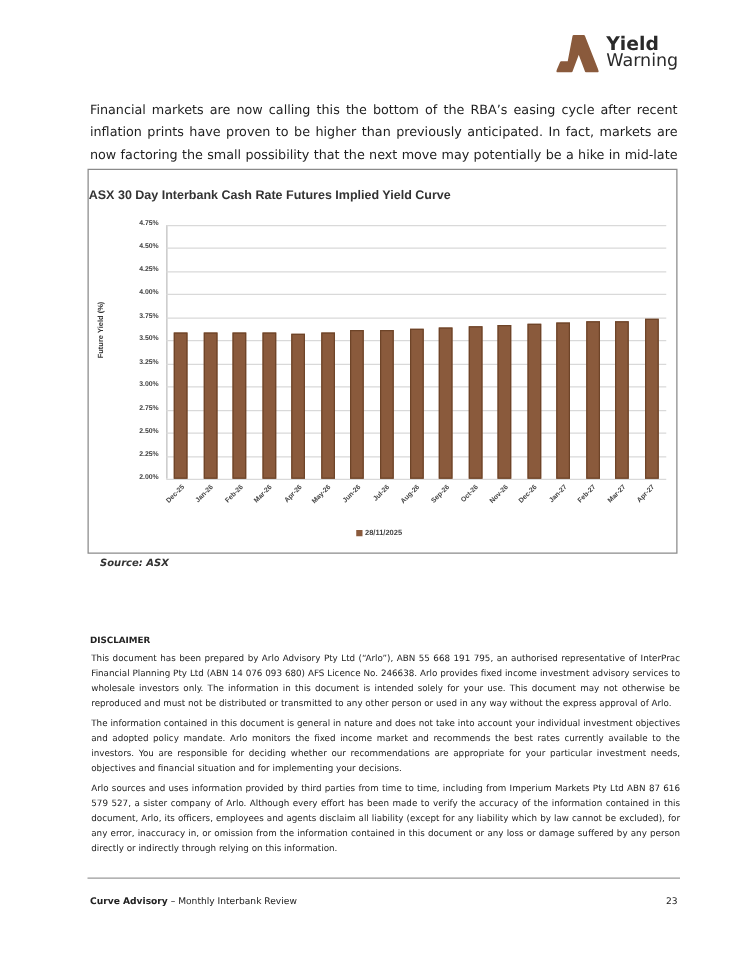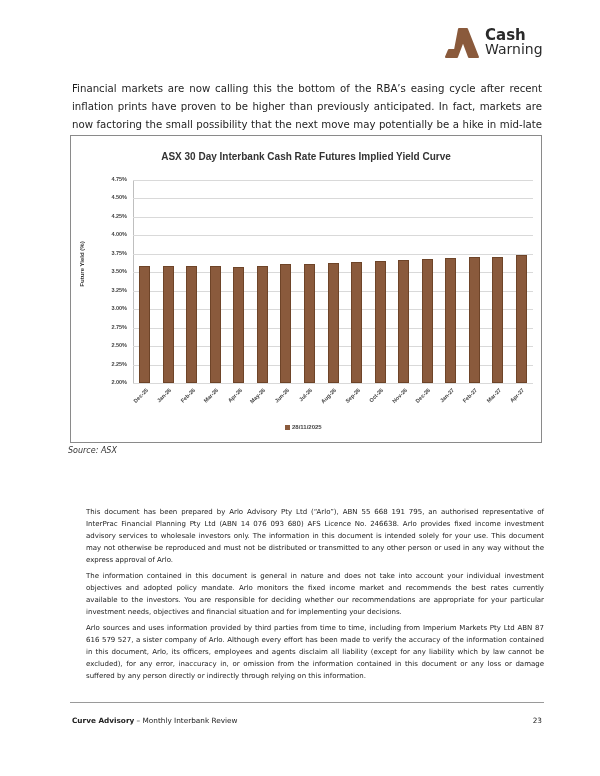--- a/index.html
+++ b/index.html
@@ -3,47 +3,47 @@
 <meta charset="utf-8">
 <style>
   html, body { margin:0; padding:0; background:#ffffff; }
   body { width:600px; height:776px; position:relative; font-family:"DejaVu Sans", sans-serif; color:#222; overflow:hidden; }
   .logo { position:absolute; left:445px; top:26px; width:100px; height:36px; }
   .logo svg { position:absolute; left:0; top:2px; }
   .logo .name1 { position:absolute; left:40px; top:1px; font-size:15px; font-weight:bold; color:#2a2a2a; line-height:16px; }
   .logo .name2 { position:absolute; left:40px; top:15px; font-size:14px; color:#2a2a2a; line-height:16px; }
   .intro { position:absolute; left:72px; top:80px; width:470px; font-size:10.2px; line-height:18px; text-align:justify; color:#1e1e1e; }
   .chart-box { position:absolute; left:70px; top:135px; width:470px; height:306px; border:1px solid #8a8a8a; background:#fff; }
-  .chart-title { position:absolute; left:0; width:100%; top:15px; text-align:center; font-family:"Liberation Sans", sans-serif; font-weight:bold; font-size:10px; color:#333; }
+  .chart-title { position:absolute; left:0; width:100%; top:15px; font-family:"Liberation Sans", sans-serif; font-weight:bold; font-size:10px; color:#333; }
   .ylabel { position:absolute; left:-12px; top:125px; transform:rotate(-90deg); font-family:"Liberation Sans", sans-serif; font-size:6px; font-weight:bold; color:#333; white-space:nowrap; }
   .plot { position:absolute; left:62px; top:44px; width:400px; height:203px; }
   .gridline { position:absolute; left:0; right:0; height:1px; background:#d9d9d9; }
   .ytick { position:absolute; left:-34px; width:28px; text-align:right; font-family:"Liberation Sans", sans-serif; font-size:5.5px; font-weight:bold; color:#444; }
   .axis-line { position:absolute; left:0; top:0; width:1px; height:100%; background:#bfbfbf; }
   .bar { position:absolute; bottom:0; width:11px; background:#8a5a3c; border:1px solid #6e4428; box-sizing:border-box; }
   .xtick { position:absolute; top:207px; font-family:"Liberation Sans", sans-serif; font-size:5.5px; font-weight:bold; color:#444; transform:rotate(-45deg); transform-origin:right top; white-space:nowrap; text-align:right; width:30px; }
   .legend { position:absolute; left:214px; top:288px; font-family:"Liberation Sans", sans-serif; font-size:6px; font-weight:bold; color:#444; }
   .legend .sw { display:inline-block; width:5px; height:5px; background:#8a5a3c; margin-right:2px; vertical-align:middle; }
-  .source { position:absolute; left:68px; top:446px; font-size:8px; font-style:italic; color:#333; }
+  .source { position:absolute; left:80px; top:446px; font-size:8px; font-style:italic; color:#333;font-weight:bold; }
   .disclaimer { position:absolute; left:72px; top:506px; width:472px; font-size:7px; line-height:12px; color:#222; }
   .disclaimer h4 { margin:0 0 3px 0; font-size:7px; font-weight:bold; }
-  .disclaimer p { margin:0 0 4px 14px; text-align:justify; }
+  .disclaimer p { margin:0 0 4px 1px; text-align:justify; }
   .footer-line { position:absolute; left:70px; top:702px; width:474px; height:1px; background:#9a9a9a; }
   .footer { position:absolute; left:72px; top:716px; width:470px; font-size:7.3px; color:#222; }
   .footer b { font-weight:bold; }
   .footer .page { position:absolute; right:0; top:0; font-weight:normal; }
 </style>
 </head>
 <body>
 
 <div class="logo">
   <svg width="34" height="30" viewBox="0 0 34 30">
     <path d="M14 1 L22 1 L33 29 L24 29 L18 13 L12 29 L1 29 L4 22 L10 22 Z" fill="#8a5a3c" stroke="#8a5a3c" stroke-linejoin="round" stroke-width="2"></path>
   </svg>
-  <span class="name1">Cash</span>
+  <span class="name1">Yield</span>
   <span class="name2">Warning</span>
 </div>
 
 <div class="intro">Financial markets are now calling this the bottom of the RBA’s easing cycle after recent inflation prints have proven to be higher than previously anticipated. In fact, markets are now factoring the small possibility that the next move may potentially be a hike in mid-late 2026:</div>
 
 <div class="chart-box">
   <div class="chart-title">ASX 30 Day Interbank Cash Rate Futures Implied Yield Curve</div>
   <div class="ylabel">Future Yield (%)</div>
   <div class="plot" id="plot">
     <div class="axis-line"></div>
@@ -107,20 +107,21 @@
       <div class="xtick" style="left: 358.235px;">Apr-27</div>
     </div>
   <div class="legend">
     <span class="sw"></span><span>28/11/2025</span>
   </div>
 </div>
 
 <div class="source">Source: ASX</div>
 
 <div class="disclaimer">
+  <h4>DISCLAIMER</h4>
   <p>This document has been prepared by Arlo Advisory Pty Ltd (“Arlo”), ABN 55 668 191 795, an authorised representative of InterPrac Financial Planning Pty Ltd (ABN 14 076 093 680) AFS Licence No. 246638. Arlo provides fixed income investment advisory services to wholesale investors only. The information in this document is intended solely for your use. This document may not otherwise be reproduced and must not be distributed or transmitted to any other person or used in any way without the express approval of Arlo.</p>
   <p>The information contained in this document is general in nature and does not take into account your individual investment objectives and adopted policy mandate.  Arlo monitors the fixed income market and recommends the best rates currently available to the investors. You are responsible for deciding whether our recommendations are appropriate for your particular investment needs, objectives and financial situation and for implementing your decisions.</p>
   <p>Arlo sources and uses information provided by third parties from time to time, including from Imperium Markets Pty Ltd ABN 87 616 579 527, a sister company of Arlo. Although every effort has been made to verify the accuracy of the information contained in this document, Arlo, its officers, employees and agents disclaim all liability (except for any liability which by law cannot be excluded), for any error, inaccuracy in, or omission from the information contained in this document or any loss or damage suffered by any person directly or indirectly through relying on this information.</p>
 </div>
 
 <div class="footer-line"></div>
 <div class="footer">
   <b>Curve Advisory</b><span> – Monthly Interbank Review</span>
   <span class="page">23</span>
 </div>

